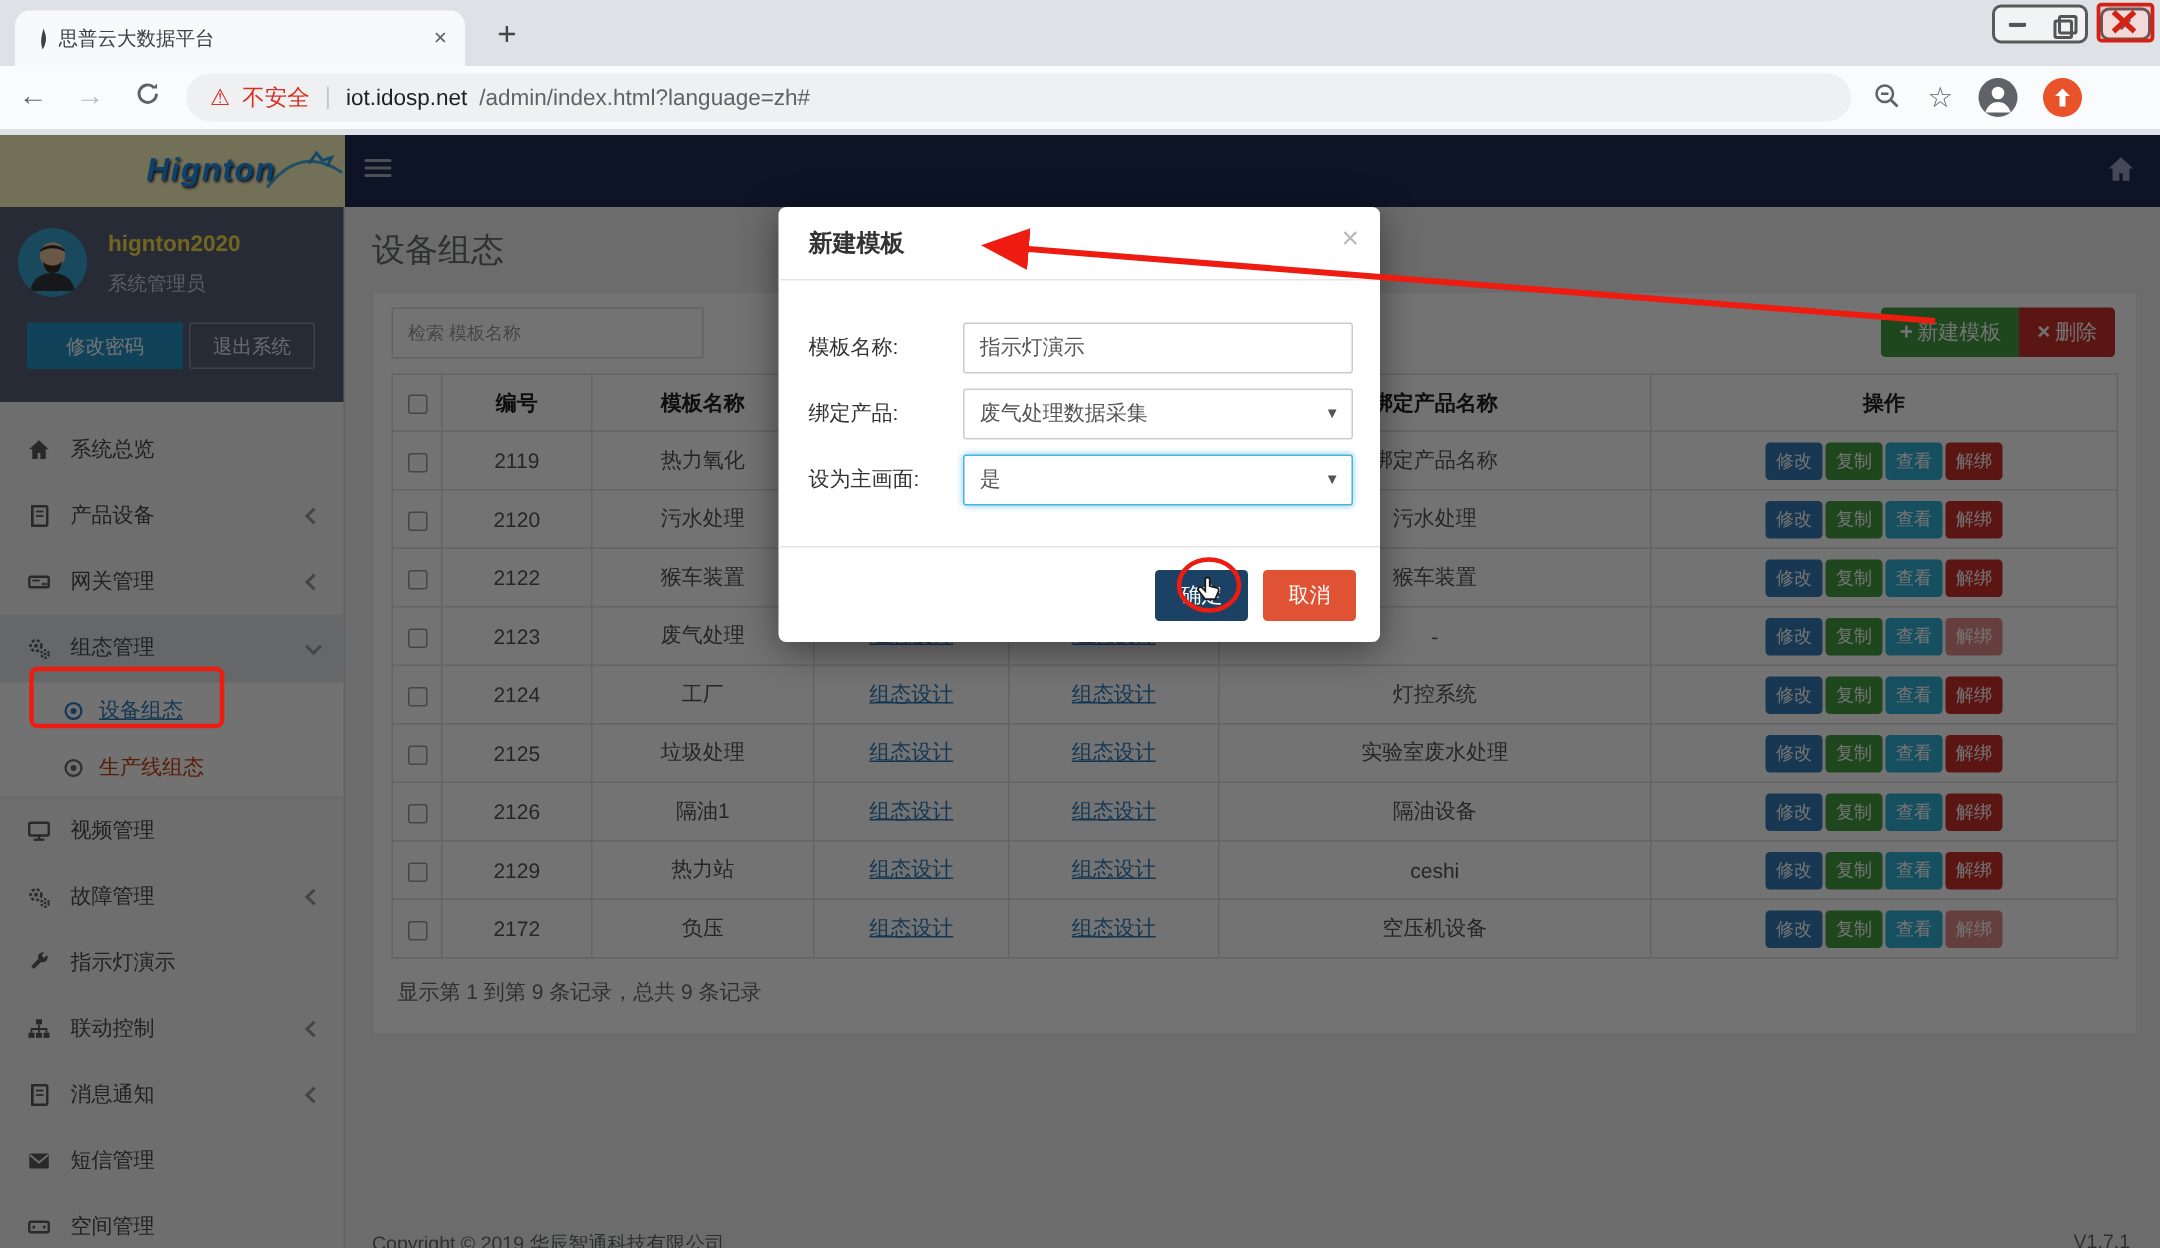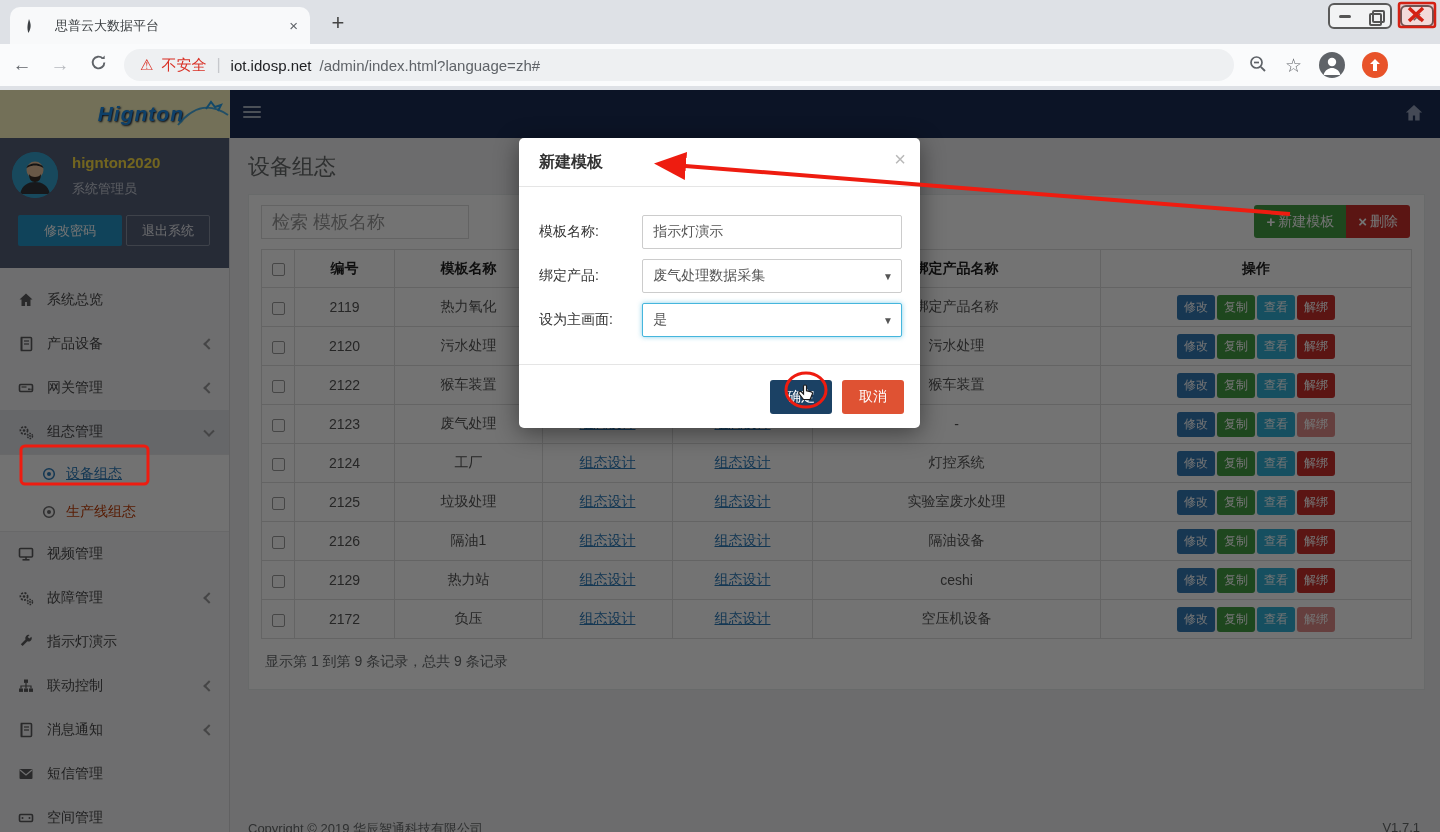--- a/index.html
+++ b/index.html
@@ -2,21 +2,21 @@
 <html><head>
 <meta charset="utf-8">
 <style>
   *{box-sizing:border-box;margin:0;padding:0}
   html,body{width:1440px;height:832px;overflow:hidden}
   body{font-family:"Liberation Sans","DejaVu Sans",sans-serif;background:#fff;position:relative;font-size:14px}
 
   
   .chrome{position:absolute;top:0;left:0;width:1440px;height:90px;background:#dee1e6;z-index:5}
   .tabstrip{position:relative;height:44px}
-  .tab{position:absolute;left:10px;top:7px;width:300px;height:37px;background:#f8f9fa;border-radius:10px 10px 0 0;display:flex;align-items:center;padding:0 12px;gap:19px}
+  .tab{position:absolute;left:10px;top:7px;width:300px;height:37px;background:#f8f9fa;border-radius:10px 10px 0 0;display:flex;align-items:center;padding:0 12px;gap:3px}
   .tab-title{font-size:13px;color:#3c4043;flex:1;white-space:nowrap;overflow:hidden}
   .tab-close{color:#5f6368;font-size:15px;cursor:default}
   .favicon{width:14px;height:14px;flex:0 0 14px}
   .newtab{position:absolute;left:324px;top:10px;font-size:22px;color:#444;width:28px;height:28px;text-align:center;line-height:26px}
   .winctl{position:absolute;right:6px;top:3px;display:flex;align-items:center;gap:8px}
   .winbox{border:2px solid #5a5a5a;border-radius:6px;background:#f2f3f4;display:flex}
   .winbtn{width:30px;height:22px;display:flex;align-items:center;justify-content:center;color:#555}
   .glyph-min{display:inline-block;width:12px;height:0;border-bottom:3px solid #555;border-radius:2px}
   .glyph-max{position:relative;width:12px;height:12px}
   .glyph-max:before{content:"";position:absolute;left:0;top:3px;width:9px;height:9px;border:2px solid #555;border-radius:2px;background:#f2f3f4}
@@ -64,21 +64,21 @@
   .submenu{background:#fdfdfd;border-top:1px solid #e6e6e8;border-bottom:1px solid #e6e6e8}
   .sub-item{height:38px;display:flex;align-items:center;padding-left:42px;gap:10px;color:#c2410c;font-size:14px;cursor:pointer}
   .sub-item .mi-icon{width:14px;height:14px;color:#6b6b6d;flex:0 0 14px}
   .sub-item.active{color:#2d7bb9}
   .sub-item.active .mi-label{text-decoration:underline;color:#2d7bb9}
   .sub-item.active .mi-icon{color:#2d7bb9}
 
   .content{position:absolute;left:230px;top:48px;right:0;bottom:0;padding:14px 15px 0 18px}
   .page-title{font-size:22px;color:#676a6c;font-weight:normal;margin-bottom:12px}
   .panel{position:relative;background:#fff;border:1px solid #e7eaec;padding:10px 12px 14px 12px}
-  .search-input{width:208px;height:34px;border:1px solid #dcdcdc;padding:0 10px;font-size:18px;color:#555;background:#fff}
+  .search-input{width:208px;height:34px;border:1px solid #dcdcdc;padding:0 10px;font-size:12px;color:#555;background:#fff}
   .search-input::placeholder{color:#9a9a9a}
   .panel-btns{position:absolute;right:14px;top:10px;display:flex}
   .btn-new{height:33px;background:#449d44;color:#fff;border:none;font-size:14px;padding:0 12px;border-radius:3px 0 0 3px;display:flex;align-items:center;gap:3px}
   .btn-del{height:33px;background:#c9302c;color:#fff;border:none;font-size:14px;padding:0 12px;border-radius:0 3px 3px 0;display:flex;align-items:center;gap:3px}
   .bicon{font-weight:bold;font-size:15px}
 
   table.grid{border-collapse:collapse;width:100%;margin-top:10px;table-layout:fixed}
   table.grid th,table.grid td{border:1px solid #ddd;text-align:center;font-size:14px}
   table.grid th{height:38px;color:#1f1f1f;font-weight:bold;background:#fff}
   table.grid td{height:39px;color:#555}

